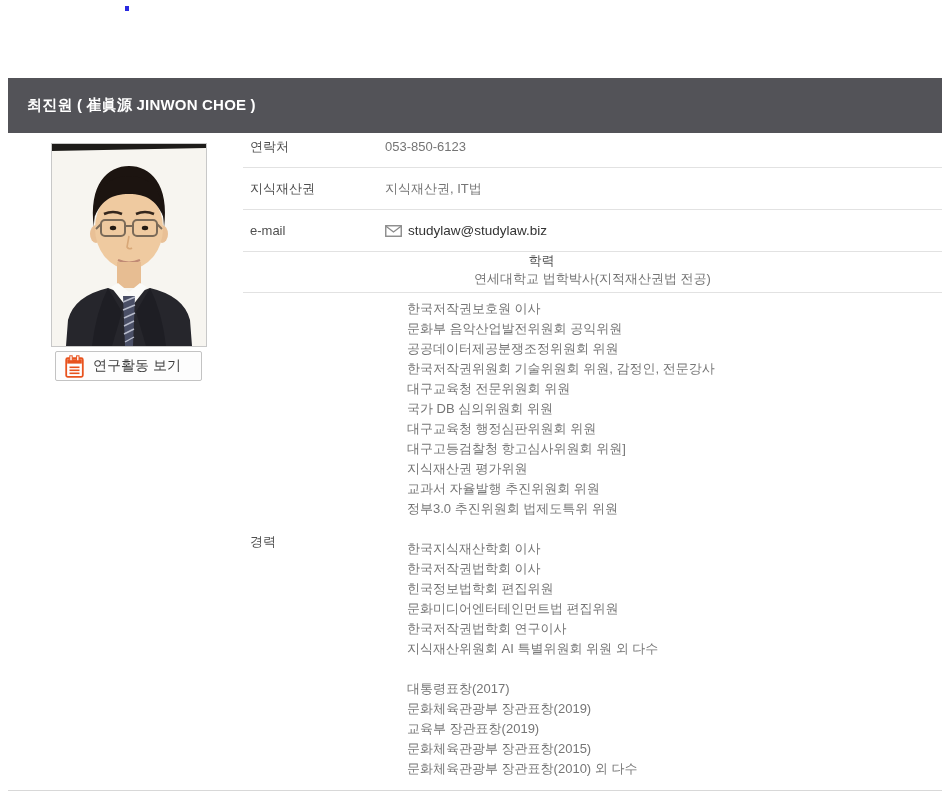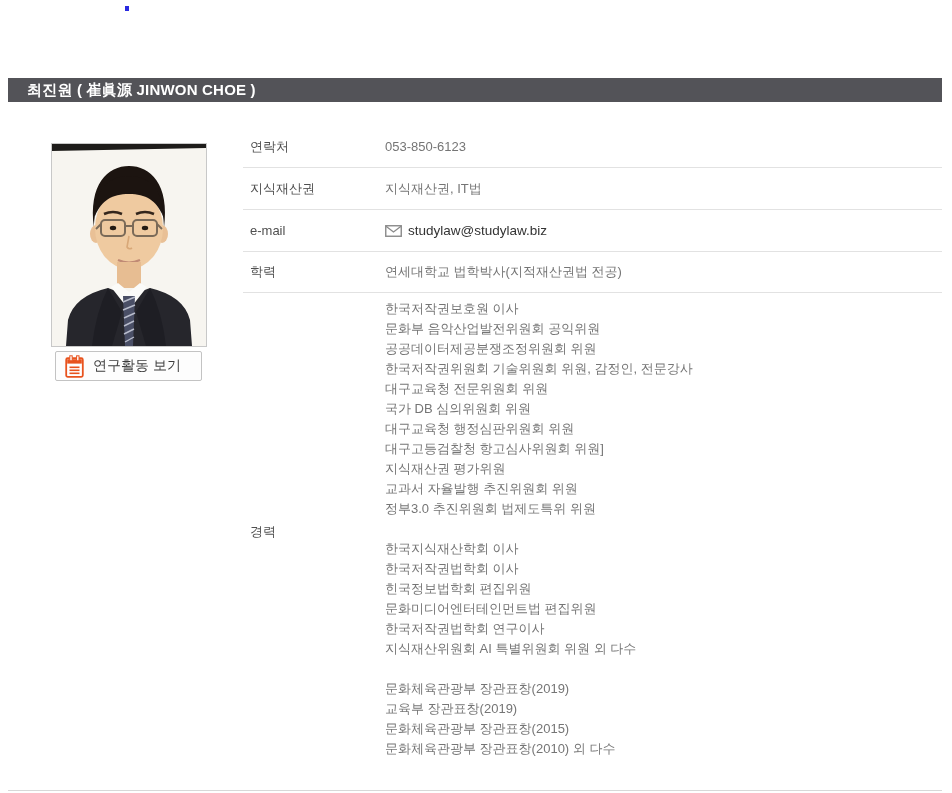--- a/index.html
+++ b/index.html
@@ -2,57 +2,57 @@
 <html style="--header-bg: #535358; --header-text: #ffffff; --divider: #e2e2e2; --label-text: #4f4f4f; --value-text: #757575; --email-text: #333333; --button-icon-orange: #e8531e;"><head>
 <meta charset="utf-8">
 <style>
   * { margin:0; padding:0; box-sizing:border-box; }
   html,body { width:952px; height:793px; background:#ffffff; overflow:hidden; }
   body { position:relative; font-family:"Liberation Sans","DejaVu Sans",sans-serif; }
 
   .artifact-dot { position:absolute; left:125px; top:6px; width:4px; height:5px; background:#2a2ae0; }
 
   .header-bar {
-    position:absolute; left:8px; top:78px; width:934px; height:24px;
+    position:absolute; left:8px; top:78px; width:934px; height:55px;
     background:var(--header-bg,#535358); color:var(--header-text,#ffffff);
     display:flex; align-items:center; padding-left:19px;
     font-size:15px; font-weight:bold; letter-spacing:0.2px;
   }
 
   .photo-frame {
     position:absolute; left:51px; top:143px; width:156px; height:204px;
     border:1px solid #c8c8c8; background:#f7f5f0; overflow:hidden;
   }
 
   .research-btn {
     position:absolute; left:55px; top:351px; width:147px; height:30px;
     background:#fdfdfd; border:1px solid #c3c3c3; border-radius:2px;
     display:flex; align-items:center; gap:9px; padding:0 10px 0 9px;
     font-family:inherit; font-size:14px; color:#3c3c3c; cursor:pointer;
   }
   .research-btn .note-icon { display:flex; align-items:center; }
 
   .info-table { position:absolute; left:243px; top:126px; width:699px; }
   .row { display:flex; align-items:center; height:42px; border-bottom:1px solid var(--divider,#e2e2e2); }
-  .row-edu { height:41px; }
+  .row-edu { height:41px;flex-direction:column; }
   .row-career { height:auto; border-bottom:none; align-items:stretch; }
   .cell-label {
     width:142px; padding-left:7px; flex-shrink:0;
     font-size:13px; color:var(--label-text,#4f4f4f);
   }
   .career-label { display:flex; align-items:center; }
   .cell-value { flex:1; font-size:13px; color:var(--value-text,#757575); }
   .email-cell { display:flex; align-items:center; gap:6px; }
   .email-link { font-size:13.5px; font-weight:normal; color:var(--email-text,#333333); text-decoration:none; cursor:pointer; }
   .env { display:flex; align-items:center; }
 
   .career-value { padding:6px 0 11px 0; }
   .career-block { margin-bottom:20px; }
   .career-block:last-child { margin-bottom:0; }
-  .career-line { font-size:13px; line-height:20px; color:var(--value-text,#757575); white-space:nowrap; }
+  .career-line { font-size:13px; line-height:20px; color:var(--value-text,#757575); white-space:nowrap;margin-left:22px; }
 
   .bottom-divider { position:absolute; left:8px; top:790px; width:934px; height:1px; background:#d8d8d8; }
 </style>
 </head>
 <body>
 
 <div class="artifact-dot"></div>
 
 <div class="header-bar">
   <span>최진원 ( 崔眞源 JINWON CHOE )</span>
@@ -160,20 +160,21 @@
         </div>
       <div class="career-block">
           <div class="career-line">한국지식재산학회 이사</div>
           <div class="career-line">한국저작권법학회 이사</div>
           <div class="career-line">힌국정보법학회 편집위원</div>
           <div class="career-line">문화미디어엔터테인먼트법 편집위원</div>
           <div class="career-line">한국저작권법학회 연구이사</div>
           <div class="career-line">지식재산위원회 AI 특별위원회 위원 외 다수</div>
         </div>
       <div class="career-block">
+          <div class="career-line">대통령표창(2017)</div>
           <div class="career-line">문화체육관광부 장관표창(2019)</div>
           <div class="career-line">교육부 장관표창(2019)</div>
           <div class="career-line">문화체육관광부 장관표창(2015)</div>
           <div class="career-line">문화체육관광부 장관표창(2010) 외 다수</div>
         </div>
     </div>
   </div>
 
 </div>
 

